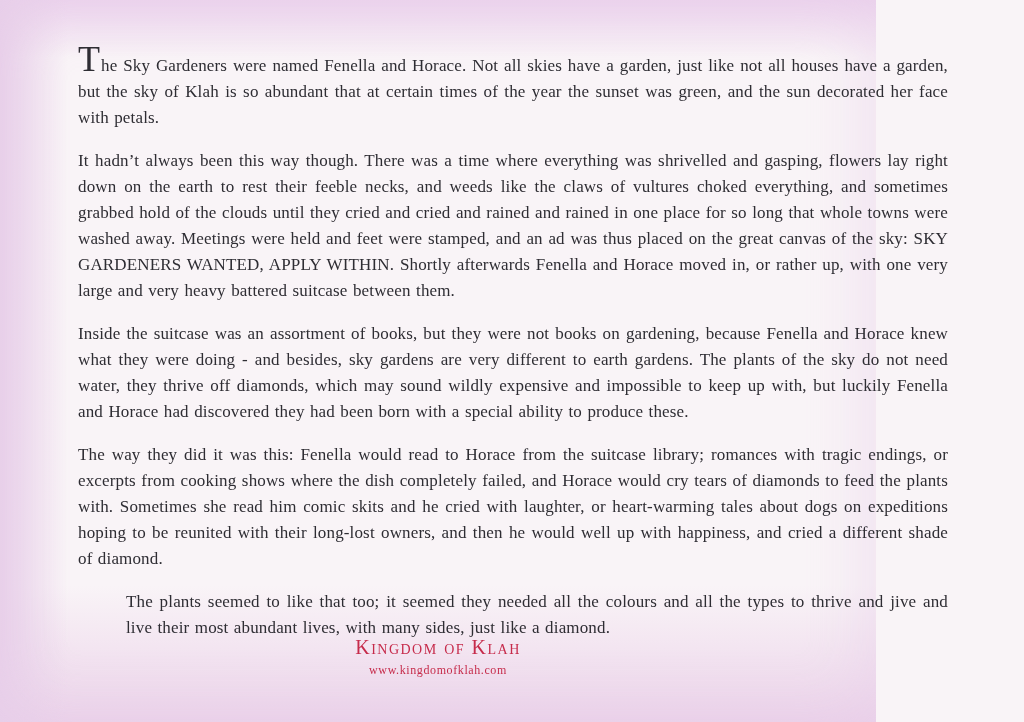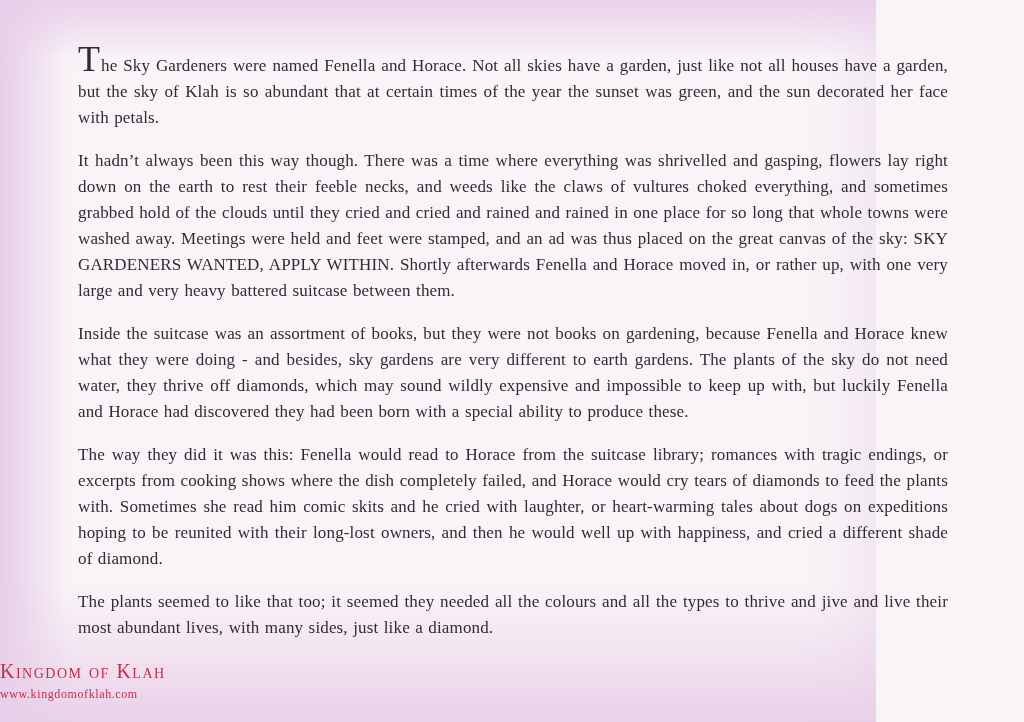--- a/index.html
+++ b/index.html
@@ -30,31 +30,31 @@
     color:var(--text);
   }
   .para{
     margin:0 0 17px 0;
     font-size:17px;
     line-height:26px;
     text-align:justify;
     letter-spacing:0.15px;
     word-spacing:1px;
   }
-  .para:last-child{margin-bottom:0;}
+  .para:last-child{margin-bottom:0;margin-left:48px;}
   .dropcap{
     font-size:36px;
     line-height:26px;
     letter-spacing:0;
     margin-right:1px;
   }
   .footer{
     position:absolute;
-    left:0; right:0; top:660px;
-    text-align:left;
+    left:0; right:0; top:636px;
+    text-align:center;
     color:var(--accent);
     font-family:Liberation Serif, serif;
   }
   .brand{
     font-variant:small-caps;
     font-size:20px;
     line-height:23px;
     letter-spacing:1.5px;
     font-weight:500;
   }

